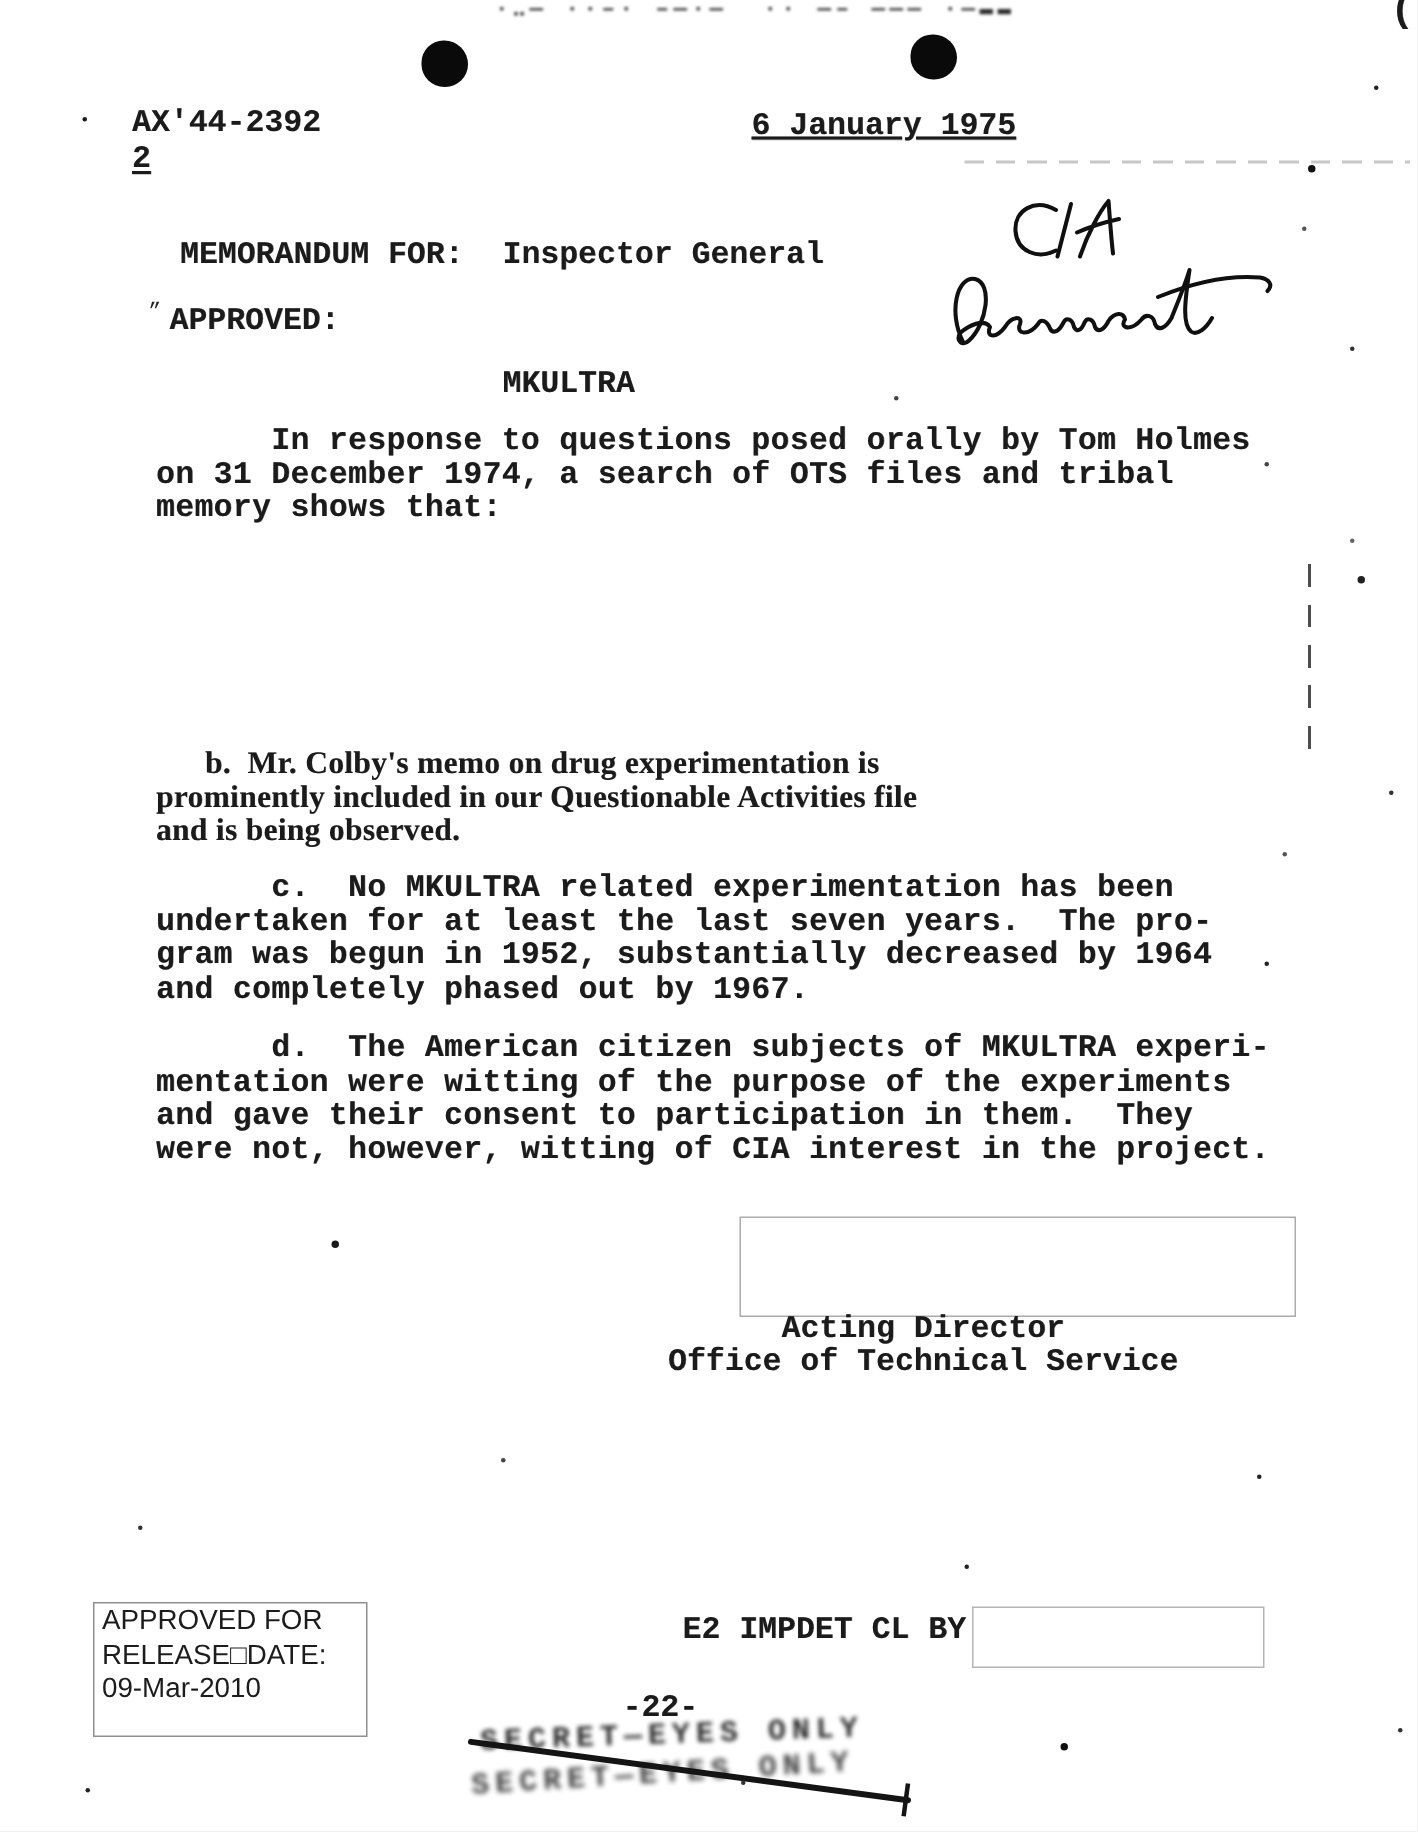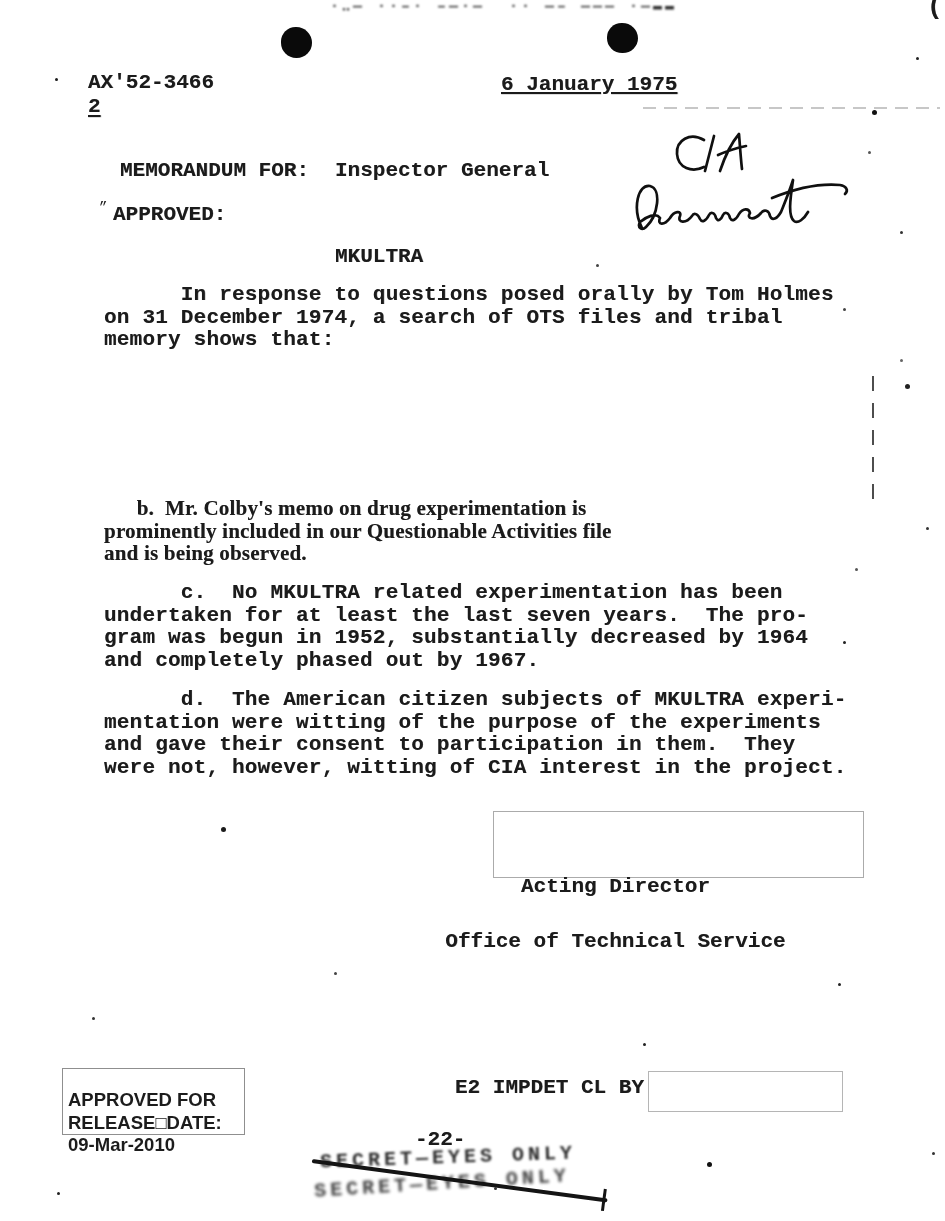--- a/index.html
+++ b/index.html
@@ -25,24 +25,24 @@
     background:repeating-linear-gradient(90deg,#8f8f8f 0 13px,transparent 13px 21px);
   }
   .margin-bars{
     position:absolute;left:872px;top:376px;width:2px;height:132px;opacity:.85;
     background:repeating-linear-gradient(#2e2e2e 0 15px,transparent 15px 27px);
   }
   .fillbox{position:absolute;background:#fff;}
   .sig-box{left:493px;top:811px;width:369px;height:65px;border:1.5px solid #ababab;}
   .e2-box{left:648px;top:1071px;width:193px;height:39px;border:1.5px solid #b5b5b5;}
   .approved{
-    position:absolute;left:62px;top:1068px;width:183px;height:67px;
-    border:1.5px solid #8f8f8f;background:#fff;padding:20px 5px;box-sizing:border-box;
+    position:absolute;left:62px;top:1068px;width:183px;height:90px;
+    border:1.5px solid #8f8f8f;background:#fff;padding:0 5px;box-sizing:border-box;
     font-family:"Liberation Sans","DejaVu Sans",sans-serif;
-    font-size:18.5px;line-height:22.5px;color:#1c1c1c;font-weight:700;
+    font-size:18.5px;line-height:22.5px;color:#1c1c1c;font-weight:400;
   }
   .stamp-row{
     position:absolute;font-size:20px;font-weight:700;letter-spacing:4px;
     color:#2b2b2b;filter:blur(1.3px);white-space:pre;
   }
   .strike{
     position:absolute;left:312px;top:1159px;width:298px;height:3.5px;background:#141414;
     transform:rotate(7.6deg);transform-origin:left center;border-radius:2px;
   }
   .strike:after{
@@ -63,21 +63,21 @@
 </head>
 <body>
 
 <div id="page">
 
   <div class="smudge" style="left:330px;top:-6px;">·‥— ··–· –—·—  ·· —– ——— ·—▬▬</div>
   <div class="punch" style="left:281px;top:27px;width:31px;height:31px;"></div>
   <div class="punch" style="left:607px;top:23px;width:31px;height:30px;"></div>
   <div class="typed" style="left:927px;top:-4px;font-size:26px;">(</div>
 
-  <div class="typed" style="left:88px;top:72px;">AX'52-3466</div>
+  <div class="typed" style="left:88px;top:72px;">AX'44-2392</div>
   <div class="typed underlined" style="left:88px;top:96px;">2</div>
   <div class="typed" style="left:501px;top:74px;text-decoration:underline;">6 January 1975</div>
   <div class="date-dashes"></div>
 
   <div class="typed" style="left:120px;top:160px;">MEMORANDUM FOR:</div>
   <div class="typed" style="left:335px;top:160px;">Inspector General</div>
   <div class="mark" style="left:99px;top:200px;font-size:14px;">”</div>
   <div class="typed" style="left:113px;top:204px;">APPROVED:</div>
   <div class="typed" style="left:335px;top:206px;margin-top:40px;">MKULTRA</div>
 
@@ -107,21 +107,21 @@
 gram was begun in 1952, substantially decreased by 1964
 and completely phased out by 1967.</div>
   <div class="typed para" style="left:104px;top:689px;">      d.  The American citizen subjects of MKULTRA experi-
 mentation were witting of the purpose of the experiments
 and gave their consent to participation in them.  They
 were not, however, witting of CIA interest in the project.</div>
   <div class="margin-bars"></div>
 
   <div class="fillbox sig-box"></div>
   <div class="typed" style="left:443px;top:876px;width:345px;text-align:center;">Acting Director</div>
-  <div class="typed" style="left:443px;top:898px;width:345px;text-align:center;margin-top:33px;">Office of Technical Service</div>
+  <div class="typed" style="left:443px;top:898px;width:345px;text-align:center;">Office of Technical Service</div>
 
   <div class="approved">
     <div>APPROVED FOR</div>
     <div>RELEASE□DATE:</div>
     <div>09-Mar-2010</div>
   </div>
   <div class="typed" style="left:455px;top:1077px;">E2 IMPDET CL BY</div>
   <div class="fillbox e2-box"></div>
 
   <div class="typed" style="left:415px;top:1129px;filter:blur(0.3px);">-22-</div>

